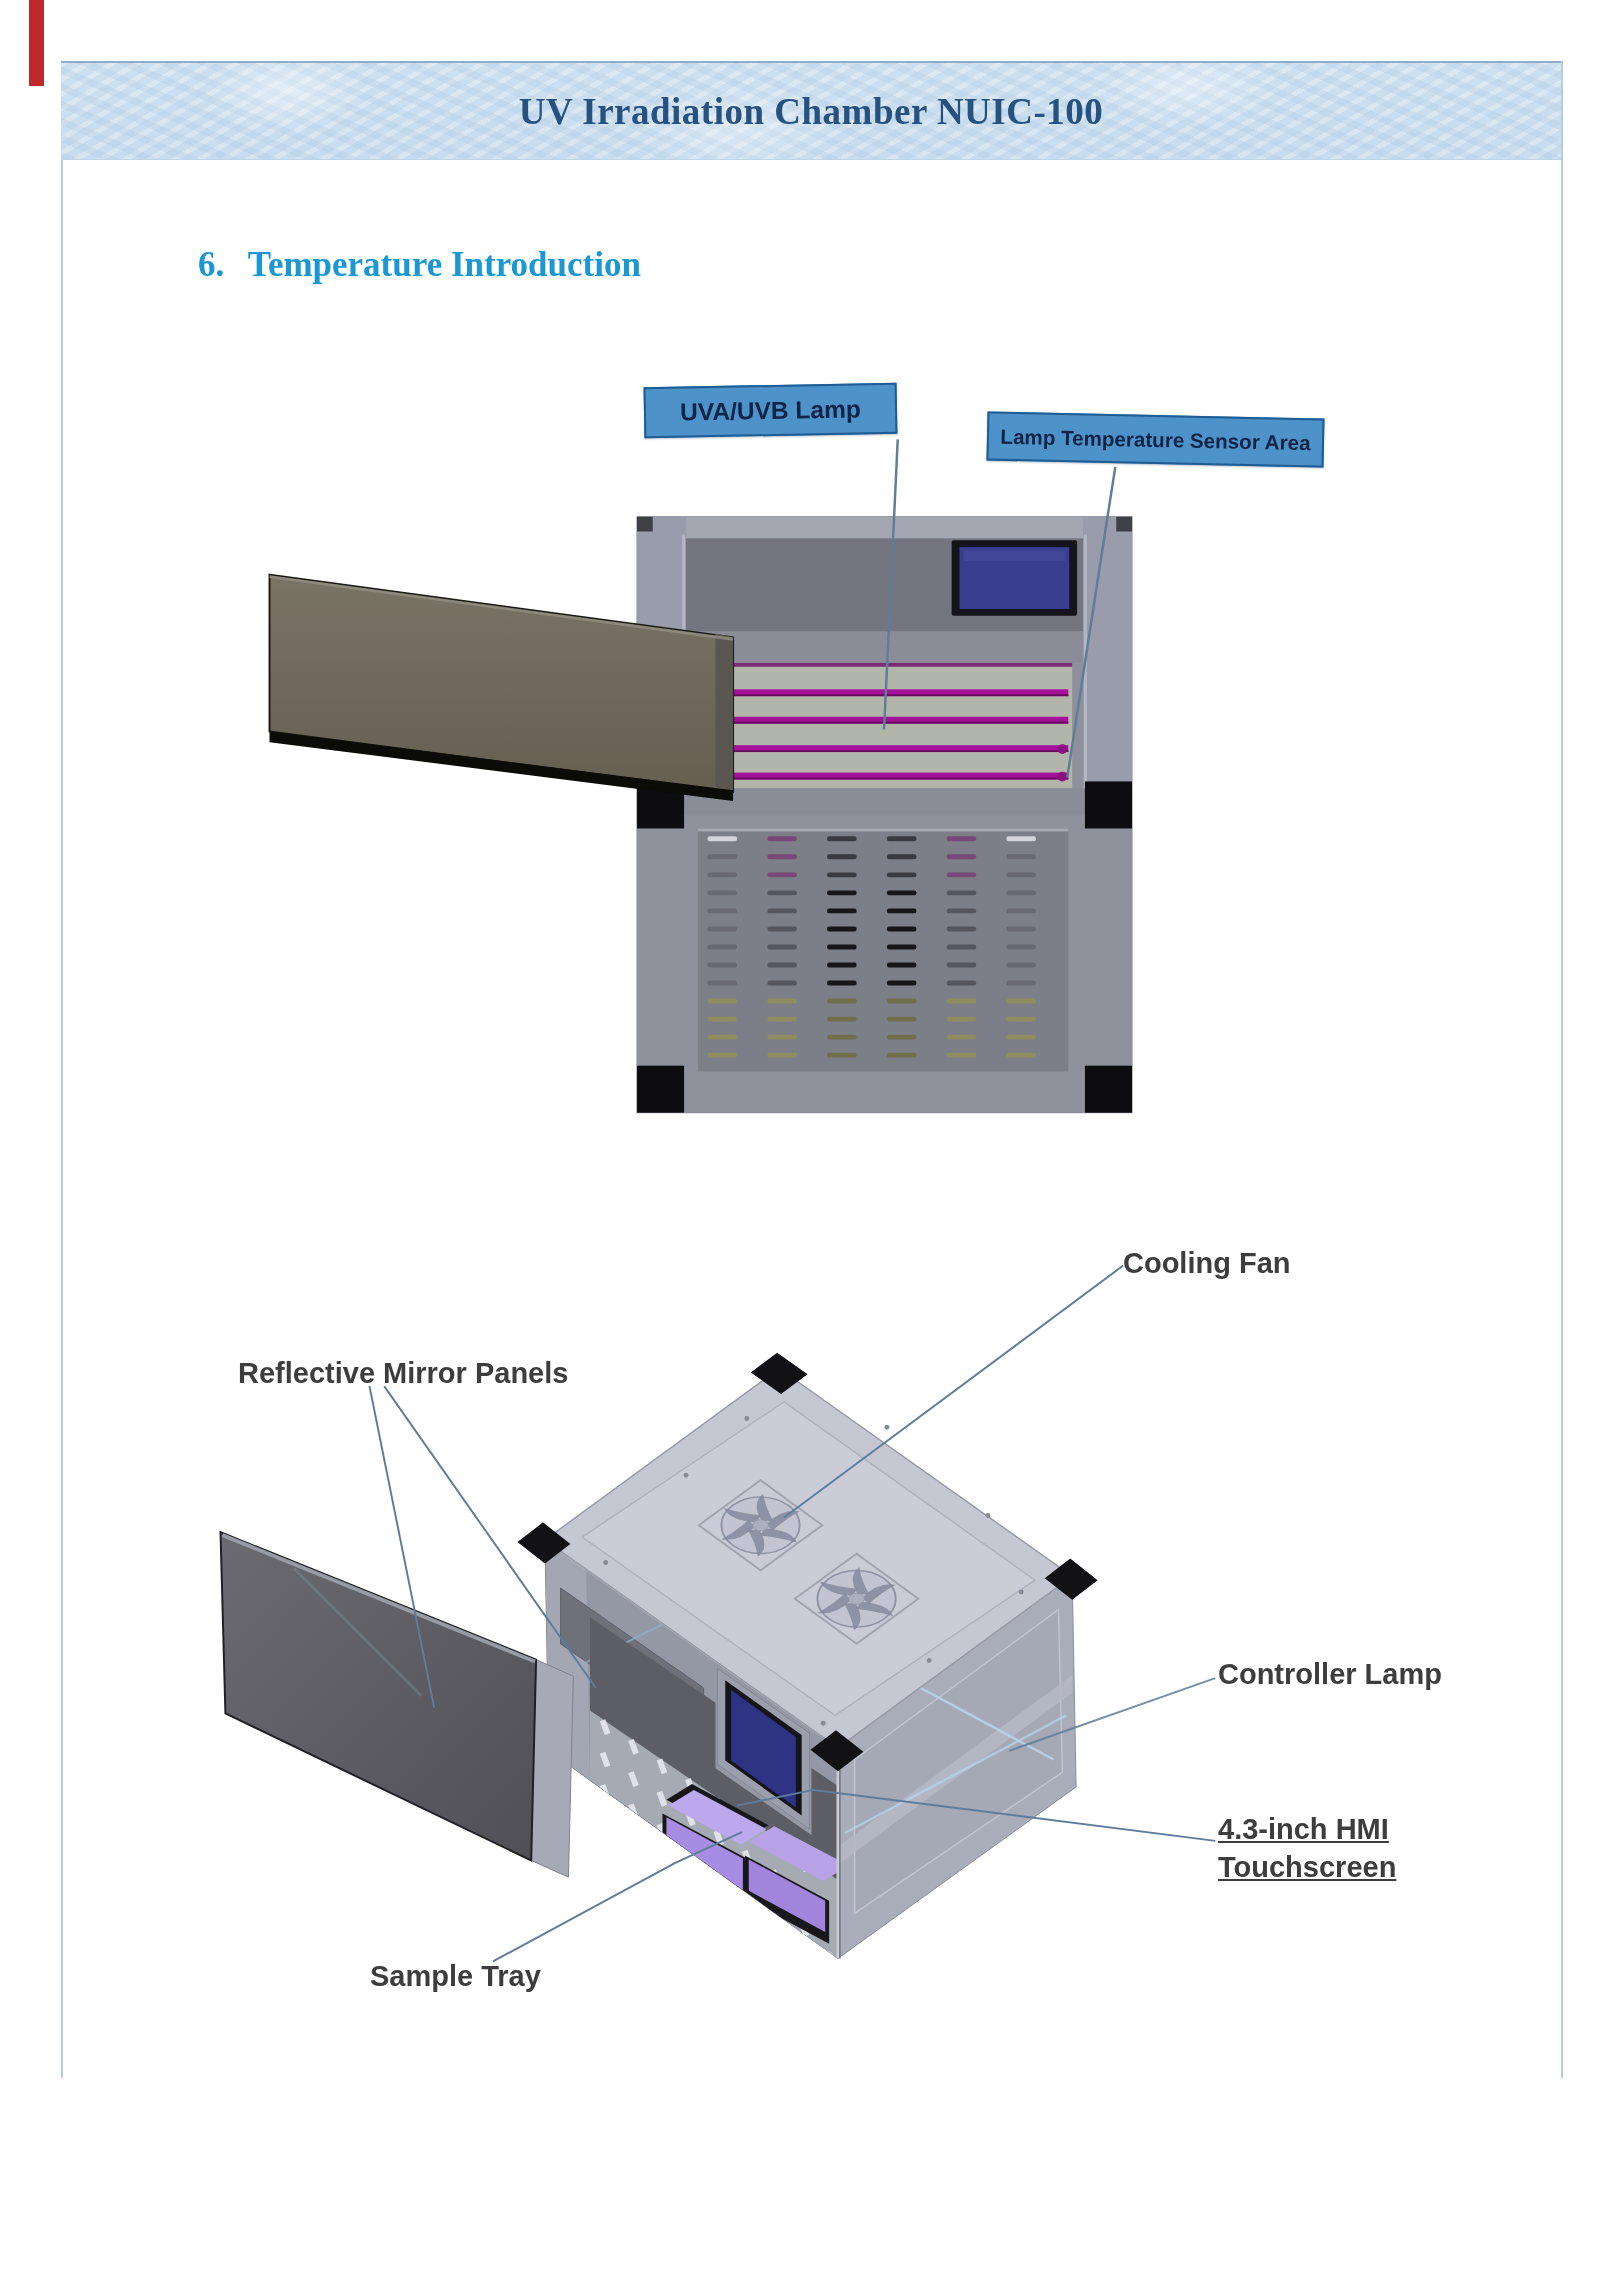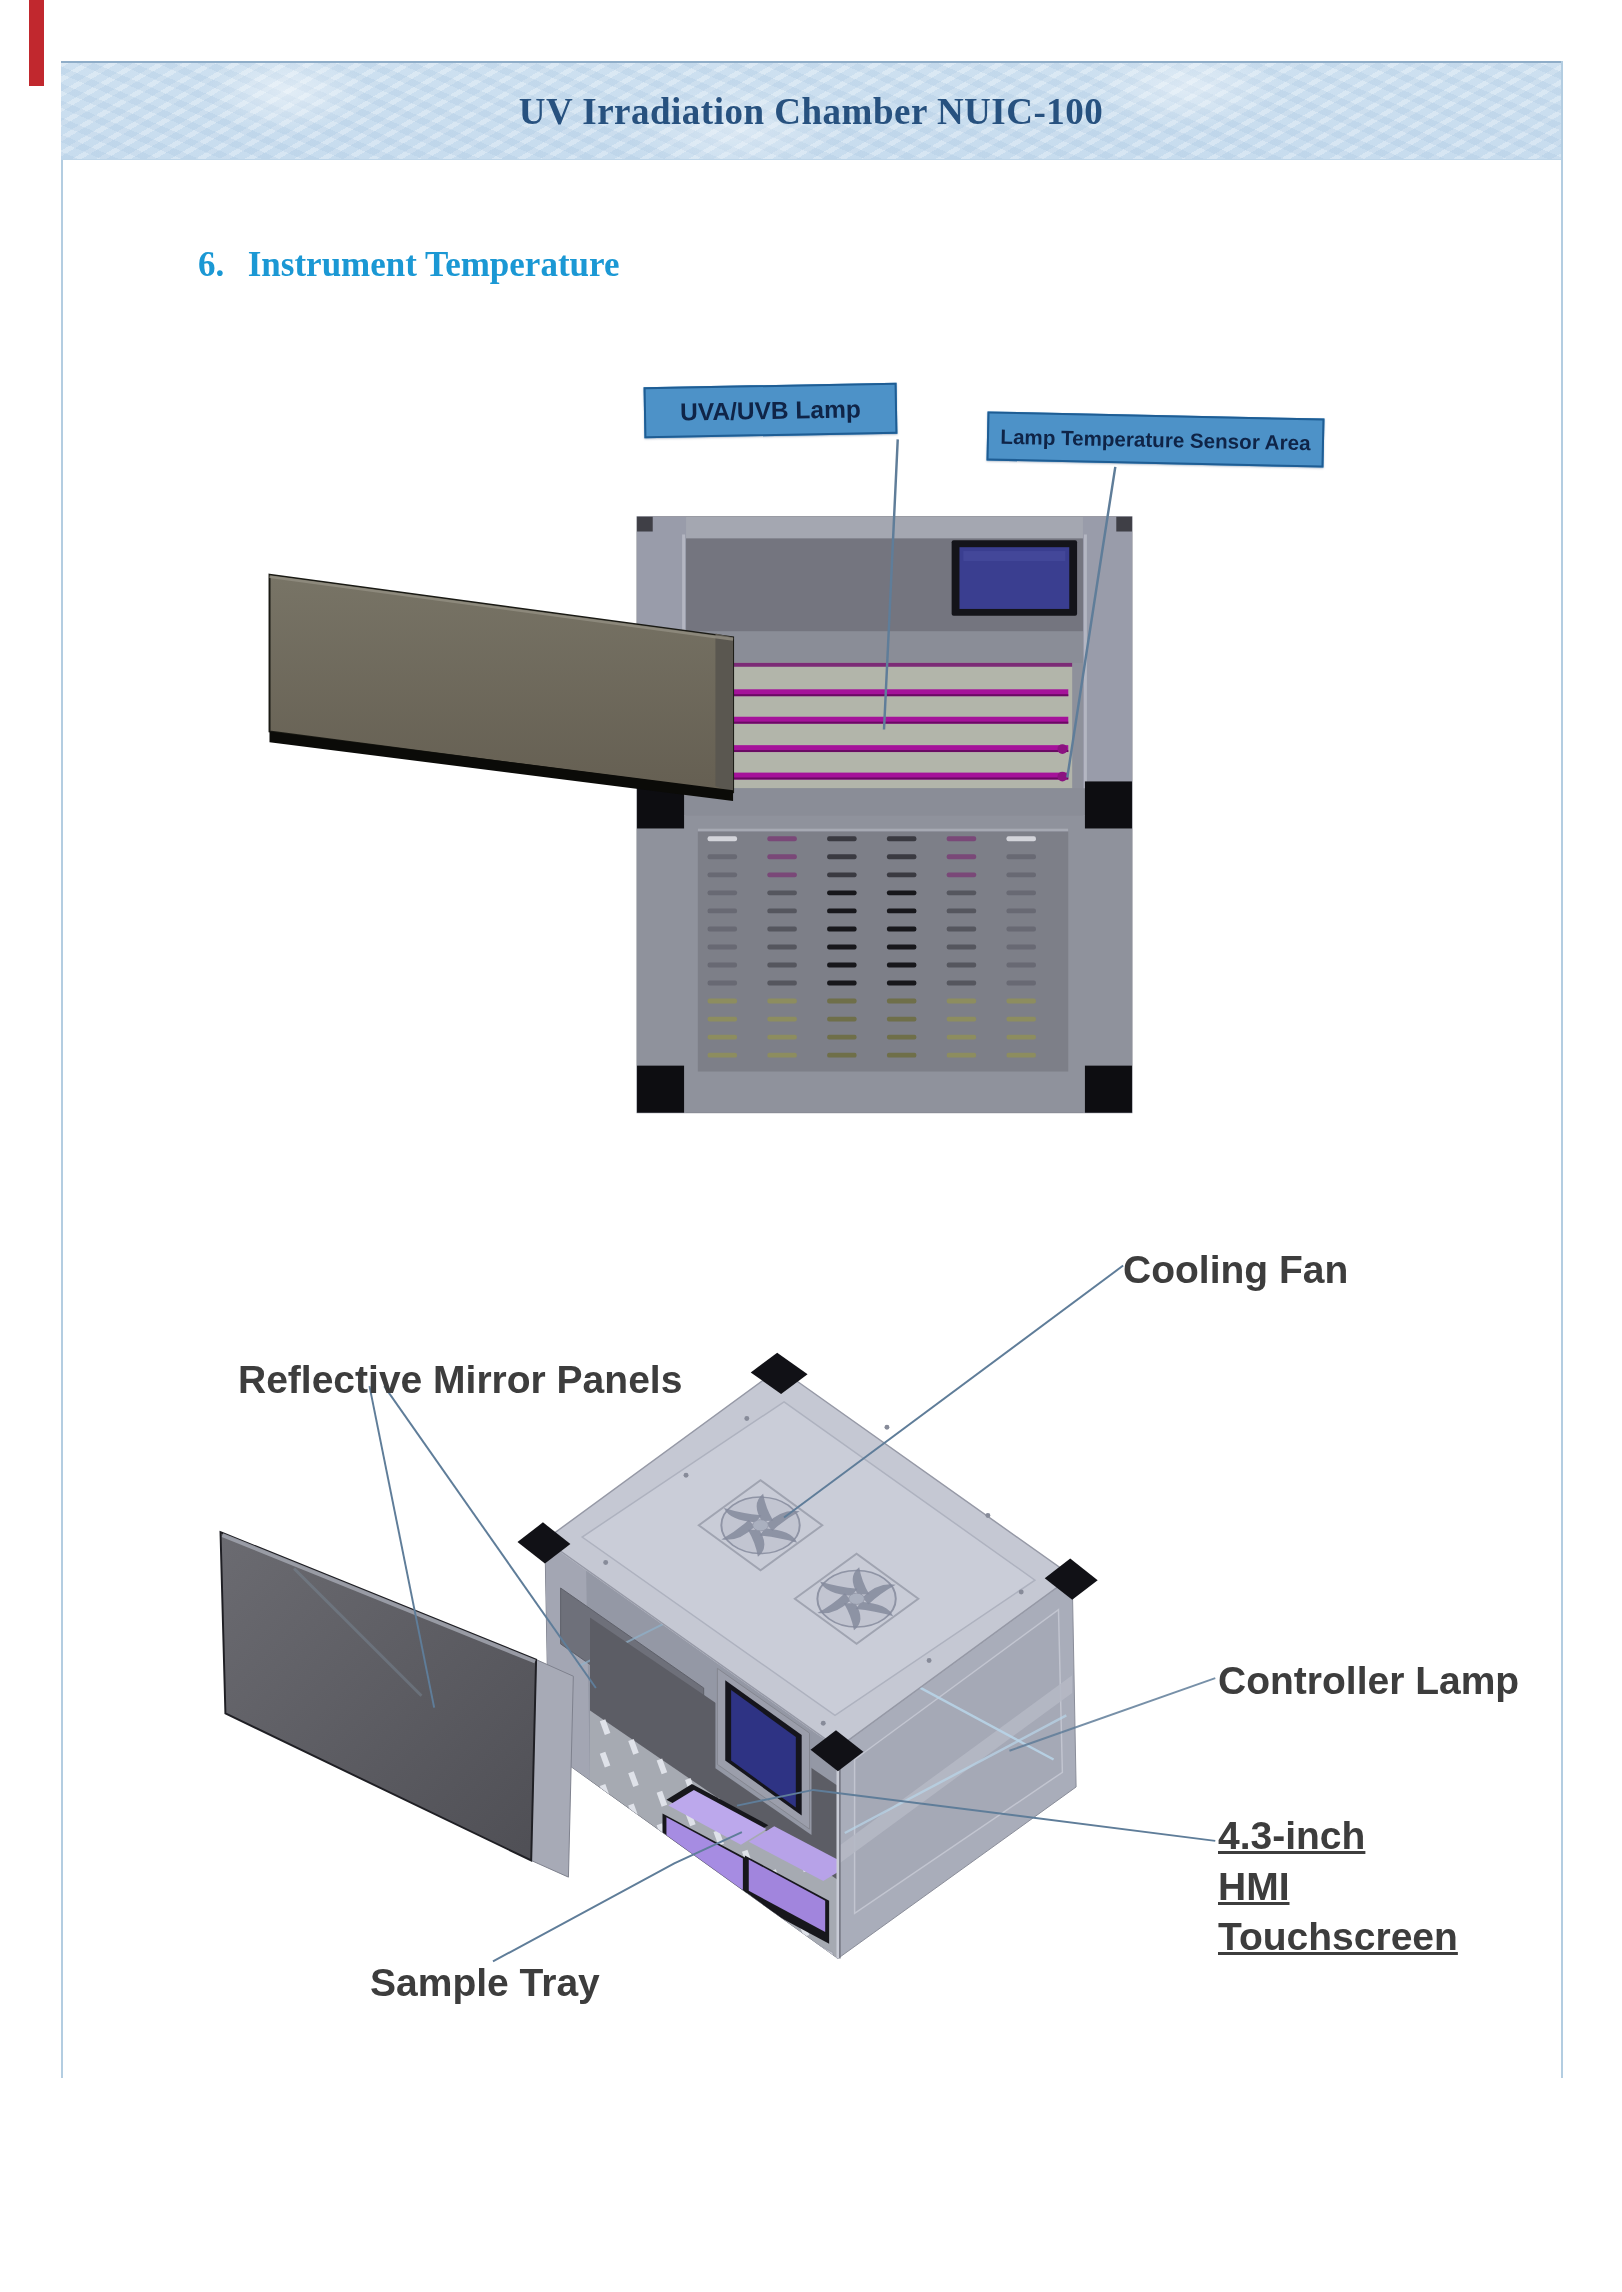--- a/index.html
+++ b/index.html
@@ -33,21 +33,21 @@
     font-family:"Liberation Serif",serif;font-weight:bold;font-size:35px;color:#1b98d4;}
 
   
   .label-box{box-sizing:border-box;background:#4d92c8;border:2px solid #1e5d94;
     display:flex;align-items:center;justify-content:center;
     color:#0f2447;font-weight:bold;box-shadow:0 1px 2px rgba(40,70,110,.35);}
   .label-lamp{left:644px;top:385px;width:253px;height:51px;font-size:24.5px;transform:rotate(-1deg);}
   .label-sensor{left:987px;top:415px;width:337px;height:49px;font-size:20.6px;transform:rotate(1.2deg);}
 
   
-  .fig2-label{color:#3d3d3d;font-weight:600;font-size:39px;line-height:1.3;}
+  .fig2-label{color:#3d3d3d;font-weight:600;font-size:29px;line-height:1.3;}
   .lbl-fan{left:1123px;top:1245px;}
   .lbl-mirror{left:238px;top:1355px;}
   .lbl-controller{left:1218px;top:1656px;}
   .lbl-touch{left:1218px;top:1811px;width:186px;text-decoration:underline;}
   .lbl-tray{left:370px;top:1958px;}
 
   .page-number{left:61px;top:2129px;width:1498px;text-align:center;
     font-family:"Liberation Serif",serif;font-size:33px;color:#1a1a1a;}
 
   svg{position:absolute;left:0;top:0;}
@@ -60,21 +60,21 @@
   <div class="abs red-mark"></div>
   <div class="abs frame"></div>
   <div class="abs bottom-band"></div>
 
   <div class="abs banner">
     <div class="banner-title">UV Irradiation Chamber NUIC-100</div>
   </div>
 
   <div class="abs heading">
     <span>6.</span>
-    <span>Instrument Temperature</span>
+    <span>Temperature Introduction</span>
   </div>
 
   <svg width="1622" height="2293" viewBox="0 0 1655 2339">
     <defs>
       <linearGradient id="door1g" x1="0" y1="0" x2="0" y2="1">
         <stop offset="0" stop-color="#787466"></stop>
           <stop offset="1" stop-color="#655f52"></stop>
       </linearGradient>
       <linearGradient id="door2g" x1="0" y1="0" x2="1" y2="1">
         <stop offset="0" stop-color="#6b6b71"></stop>

